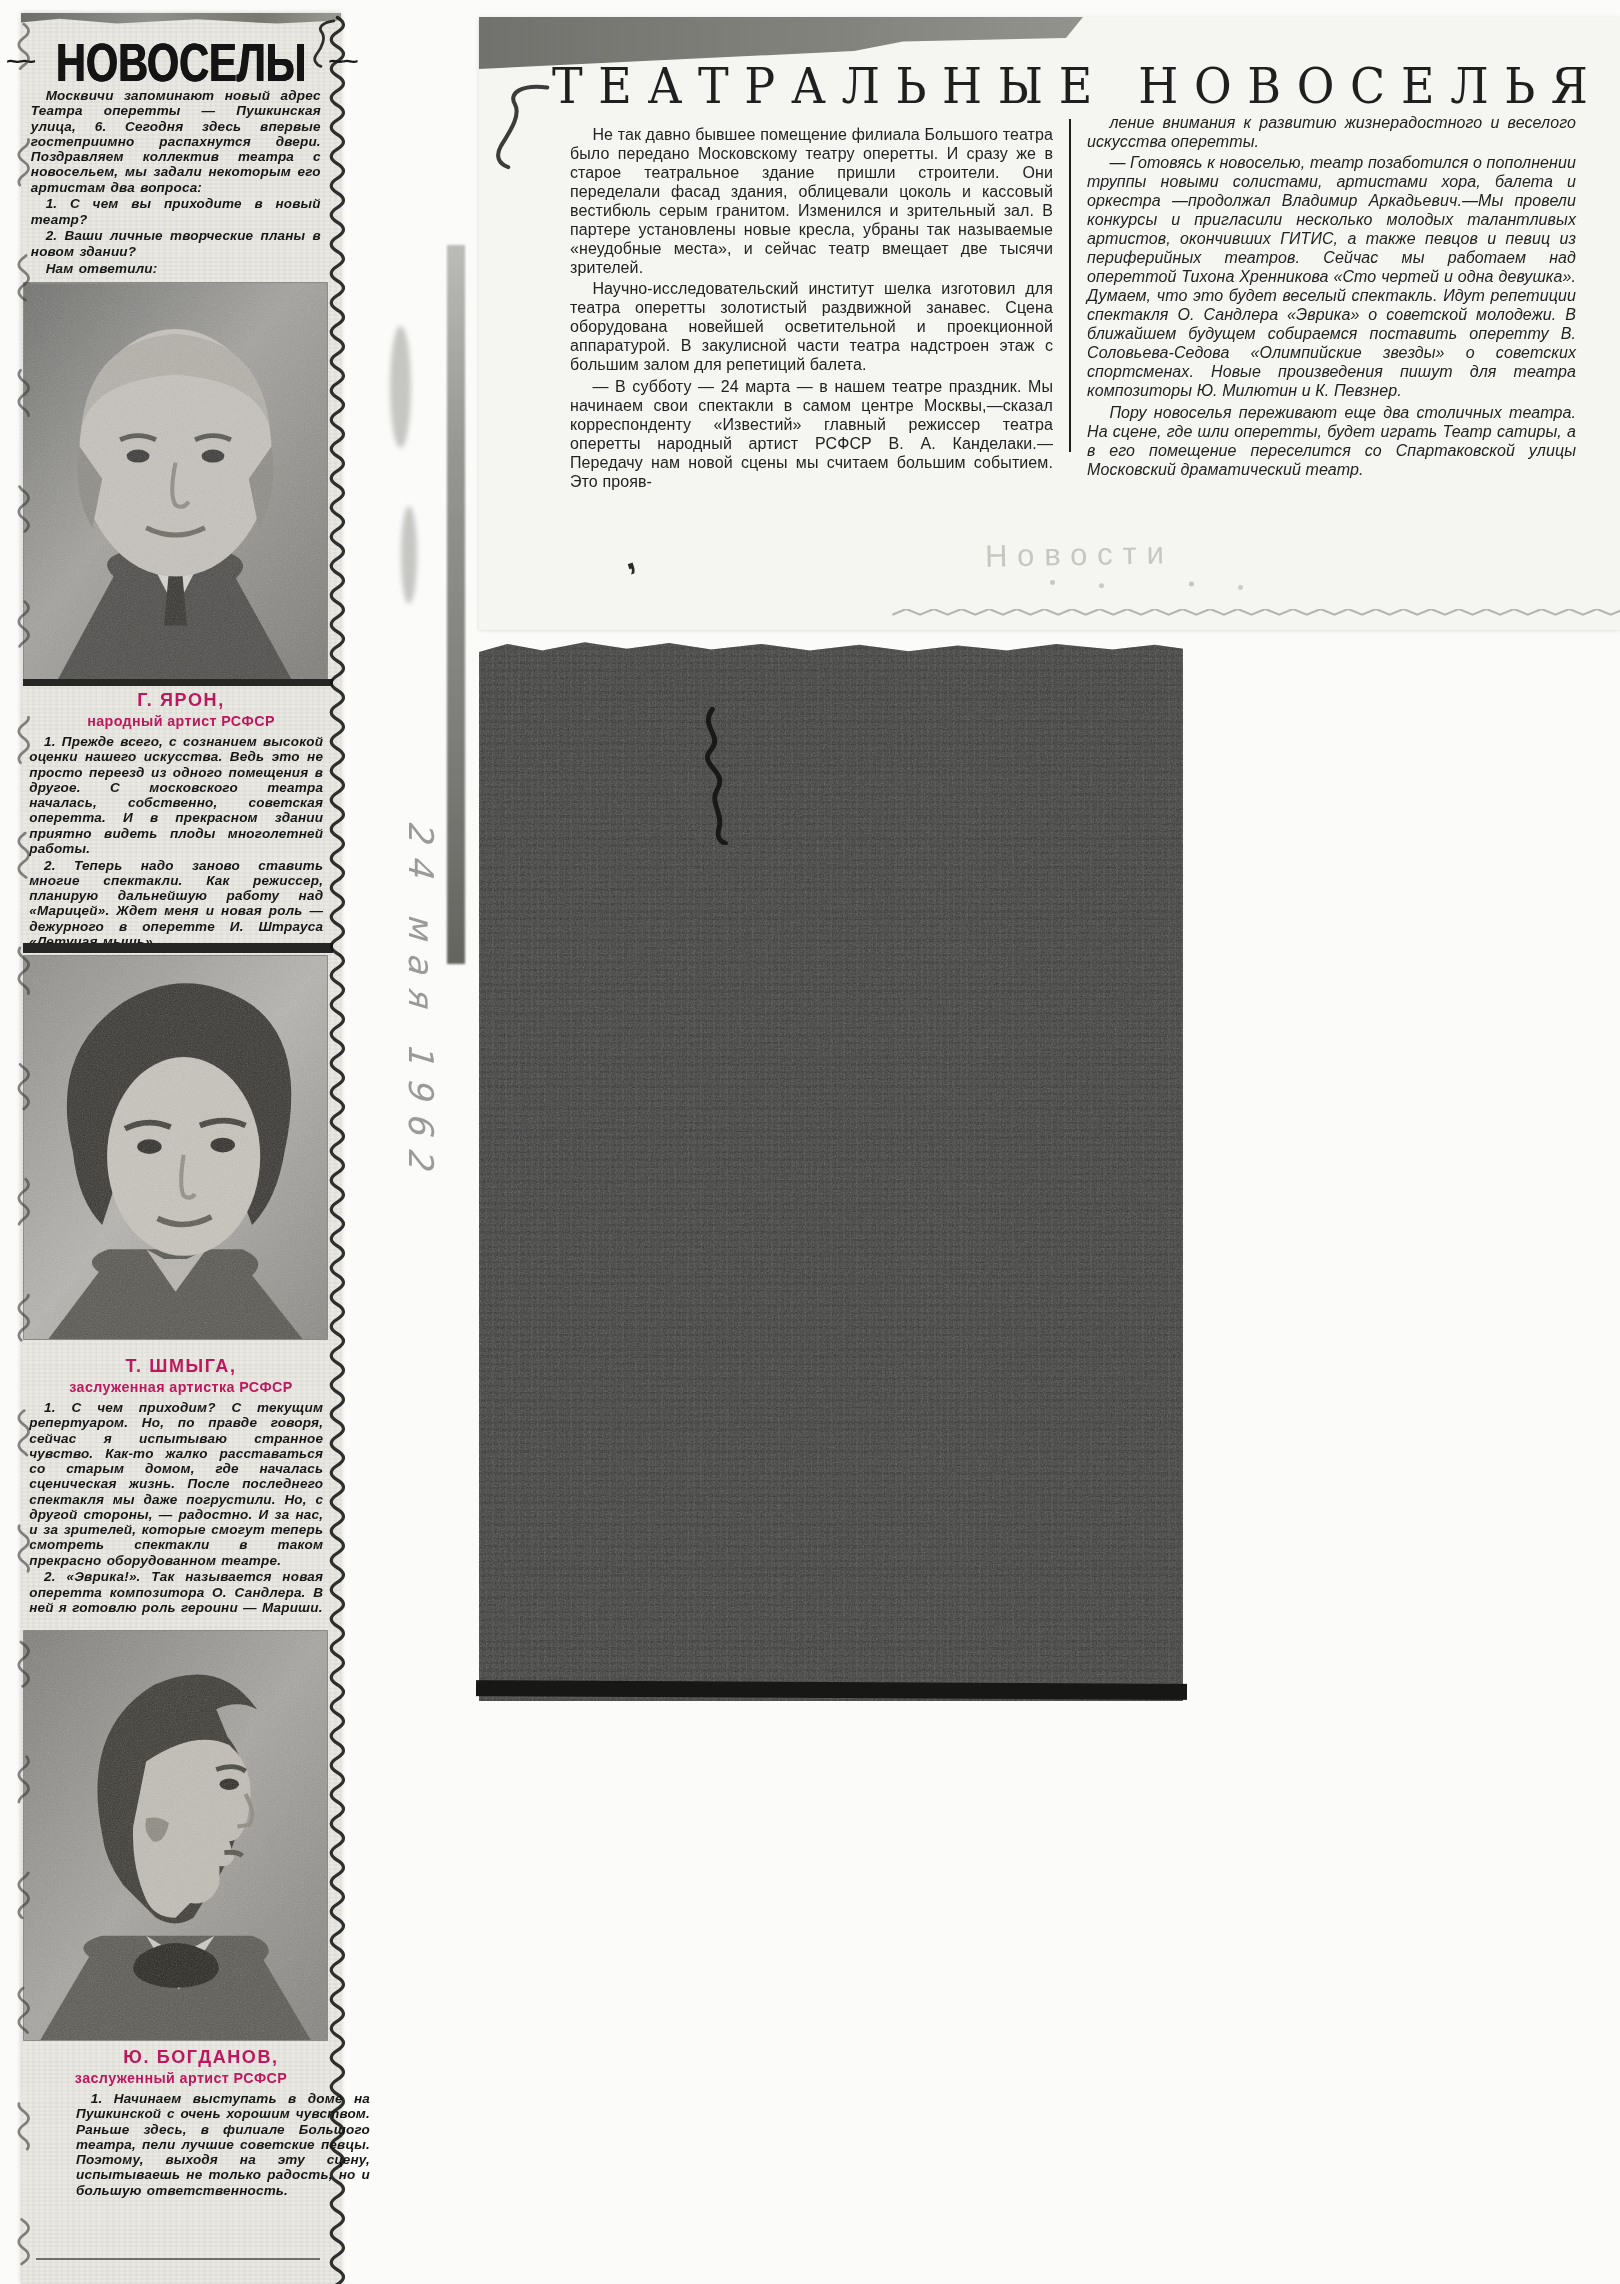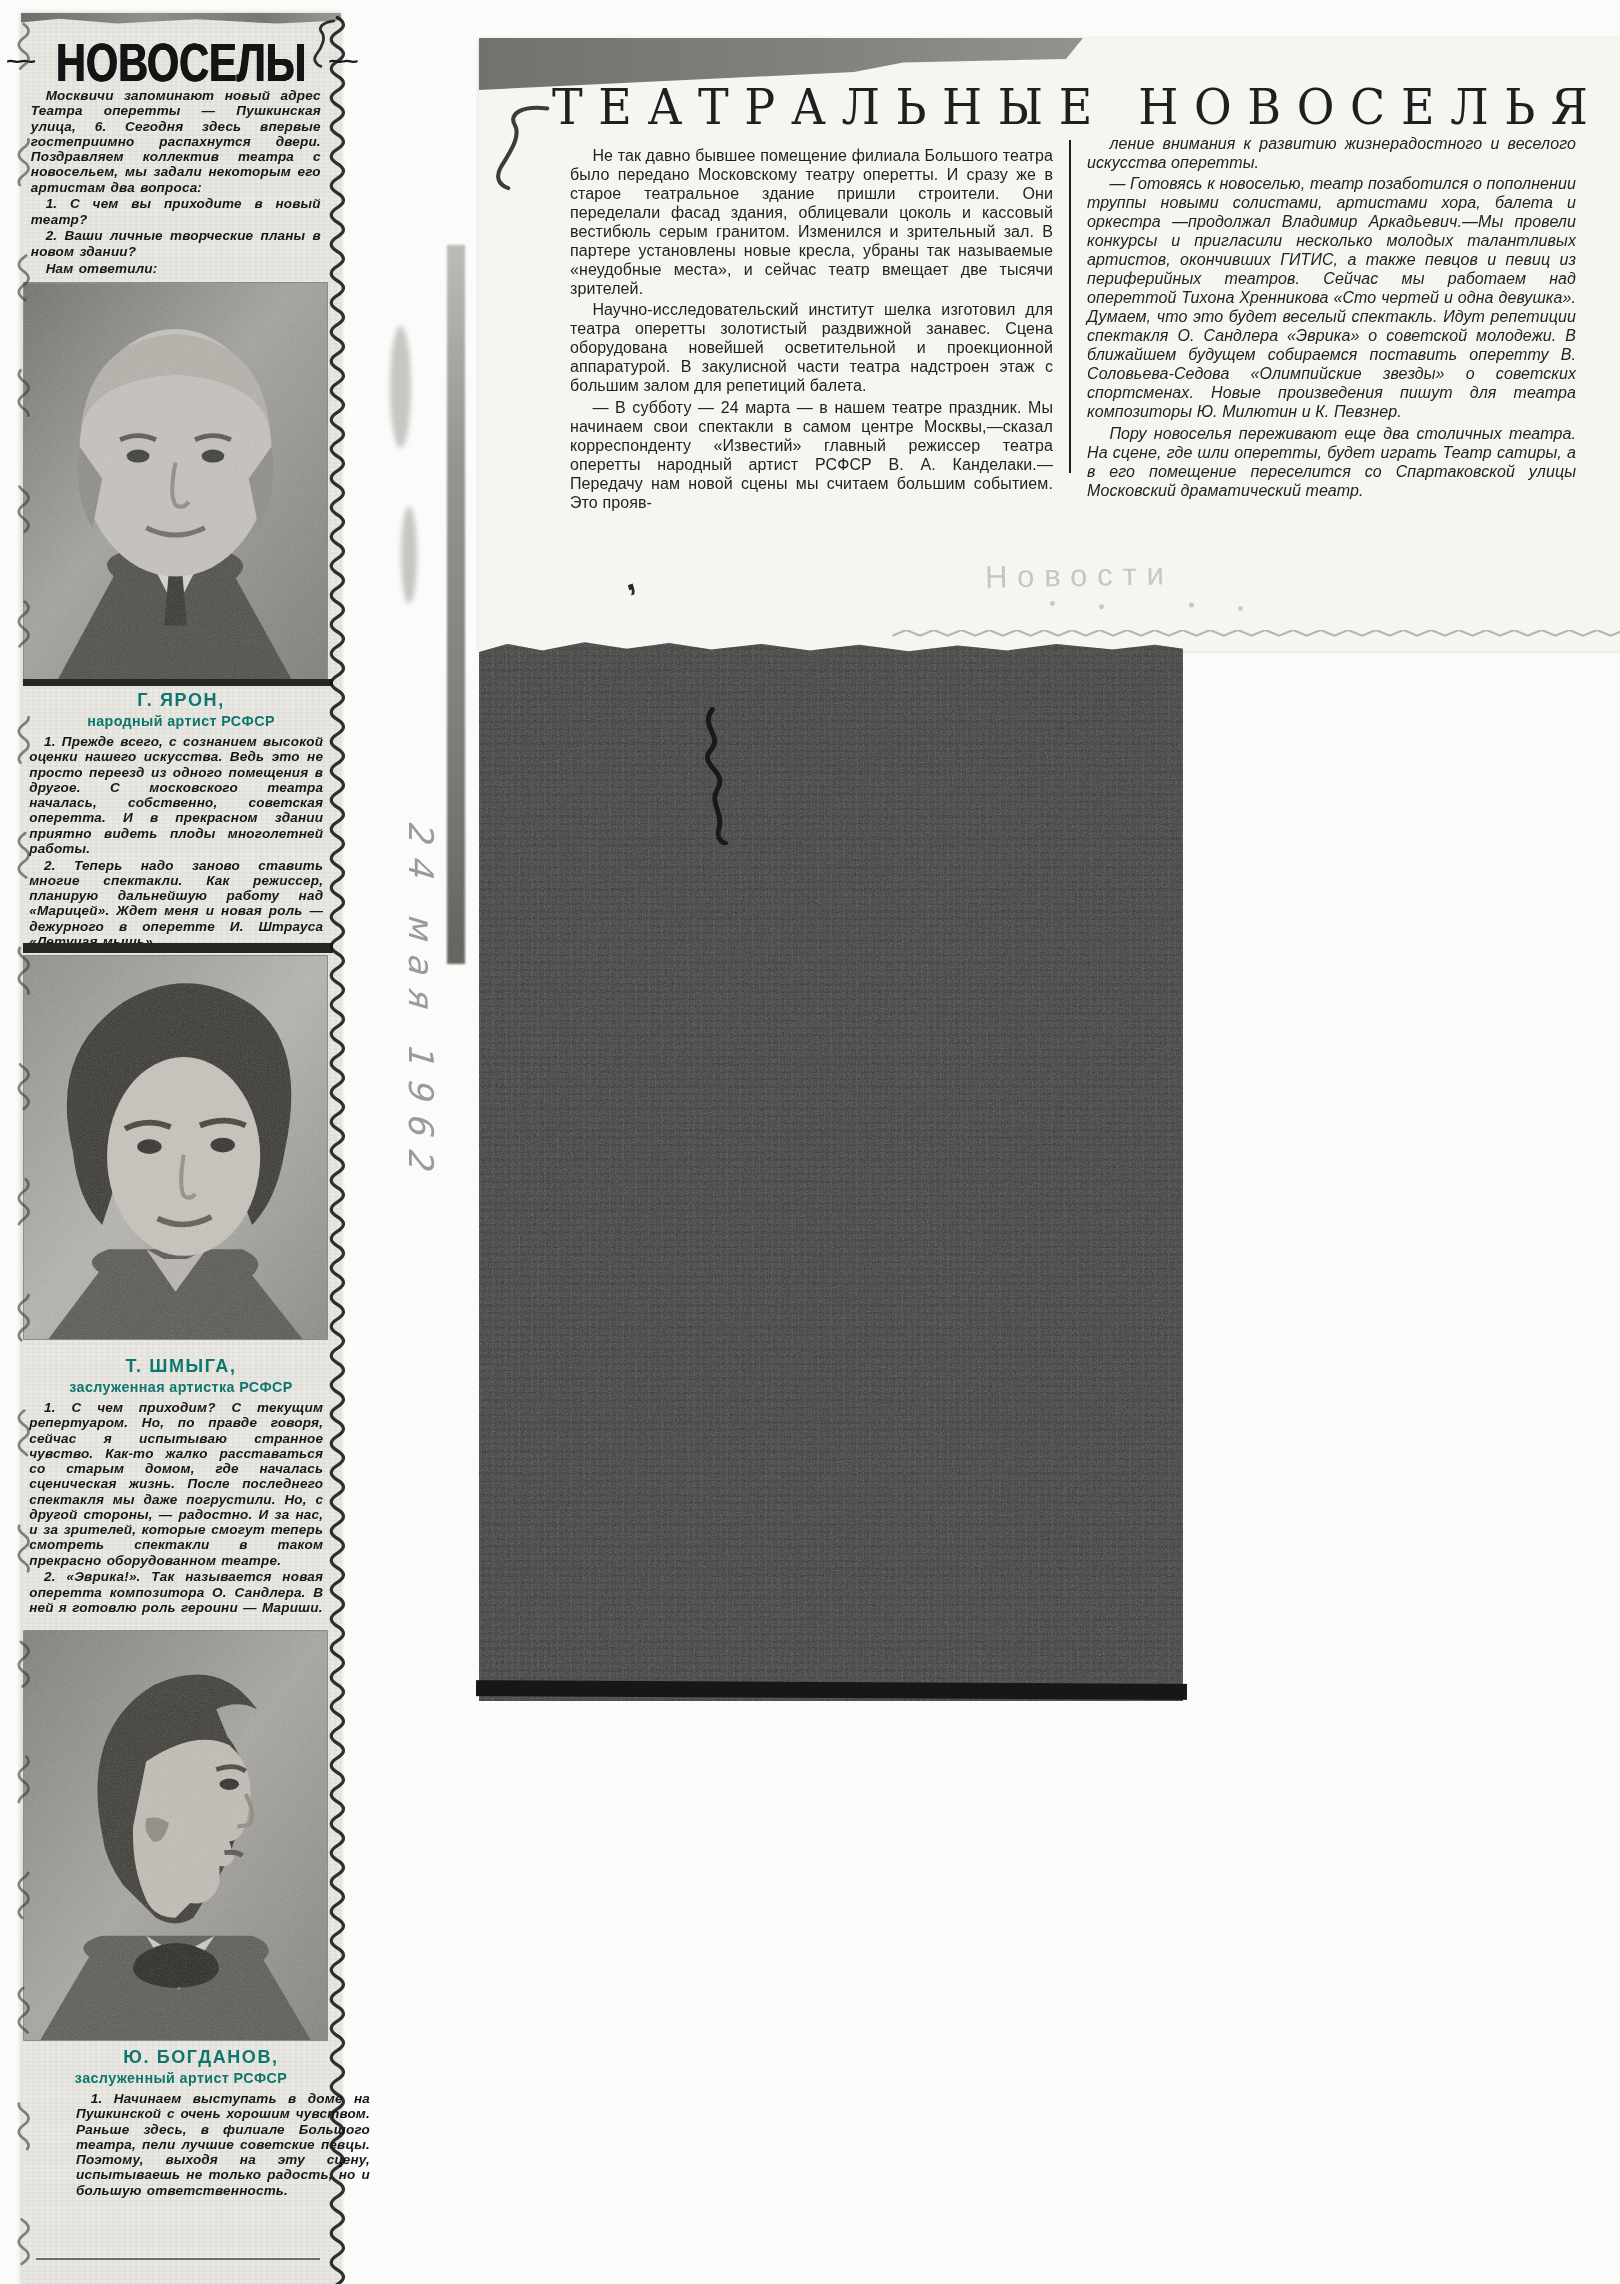--- a/index.html
+++ b/index.html
@@ -15,40 +15,40 @@
                 repeating-linear-gradient(90deg,rgba(100,100,95,.04) 0 2.4px,transparent 2.4px 5.7px);}
   .topedge{left:0;top:0;width:100%;height:10.6px;background:linear-gradient(90deg,#6d6d6a,#8f8f8b 40%,#77776f 75%,#9a9a94);
            clip-path:polygon(0 0,100% 0,100% 70%,80% 100%,55% 60%,30% 100%,12% 55%,0 90%);}
   .masthead{left:0;top:19.6px;width:100%;height:59px;display:flex;align-items:center;justify-content:center;gap:8.2px;}
   .masthead .title{font-size:46px;font-weight:700;letter-spacing:0px;transform:scaleY(1.18) scaleX(.9);
       color:#141414;text-shadow:0.8px 0 #141414,-0.4px 0 #141414;white-space:nowrap;}
   .masthead .orn{font-size:28px;font-weight:700;color:#1a1a1a;letter-spacing:-2.4px;transform:scaleY(.8);}
   .bodytext{font-size:13.5px;font-weight:700;line-height:1.13;text-align:justify;color:#161616;
             letter-spacing:0.2px;word-spacing:1.2px;}
   .bodytext p{margin:0 0 1.6px 0;text-indent:1.1em;font-style:italic;}
-  .capt{width:100%;text-align:center;font-weight:700;color:#0f766e;}
+  .capt{width:100%;text-align:center;font-weight:700;color:#be185d;}
   .capt.name{font-size:18px;letter-spacing:1.6px;}
   .capt.rank{font-size:14.3px;letter-spacing:0.4px;}
   .bar{background:#262624;left:1.6px;right:8.2px;}
   .photo{left:3.3px;width:303px;background:#9a9a96;box-shadow:0 0 0 0.8px #77756f;}
   .endrule{left:14.7px;right:21px;height:1.6px;background:#6f6f6a;}
 
   
   .hand{color:#6f6f6e;font-family:"DejaVu Sans",sans-serif;}
   .date-vert{left:159px;top:983px;width:522px;height:42px;transform:rotate(90deg) skewX(-6deg);
       font-size:34px;letter-spacing:13px;font-style:italic;opacity:.75;color:#7a7a78;text-align:center;}
   .smudge{border-radius:50%;background:#9b9b97;filter:blur(2.4px);opacity:.55;}
 
   
   .shadow-strip{left:447px;top:245px;width:18px;height:719px;
       background:linear-gradient(180deg,#b5b5b1,#8a8a86 30%,#6f6f6b 70%,#55554f);
       filter:blur(1px);opacity:.9;}
 
   
-  .clip-right{left:479px;top:38px;width:1142px;height:613px;background:#f5f5f1;
+  .clip-right{left:479px;top:17px;width:1142px;height:613px;background:#f5f5f1;
               box-shadow:0 0.8px 4.1px rgba(0,0,0,.15);}
   .torn-top{left:0;top:0;width:604px;height:52px;background:linear-gradient(90deg,#6a6a66,#7d7d78 60%,#8e8e88);
       clip-path:polygon(0 0,100% 0,587px 21px,424px 24.5px,375px 34px,0 52px);opacity:.95;}
   .headline{left:73px;top:42px;width:1028px;text-align:center;white-space:nowrap;
       font-family:"DejaVu Serif",serif;font-size:46px;letter-spacing:.34em;color:#1f1f1f;transform:scaleY(1.04);}
   .rc-col{font-size:16px;line-height:19px;text-align:justify;color:#222;letter-spacing:0.1px;}
   .rc-col p{margin:0 0 2.4px 0;text-indent:1.4em;}
   .colrule{left:590px;top:102px;width:1.6px;height:333px;background:#1d1d1d;}
   .stamp{left:506px;top:520px;font-size:31px;letter-spacing:9.8px;color:#bcbcb6;opacity:.8;transform:rotate(-1deg);}
   .stamp-dots{left:571px;top:563px;width:4.9px;height:4.9px;border-radius:50%;background:#c6c6c0;

